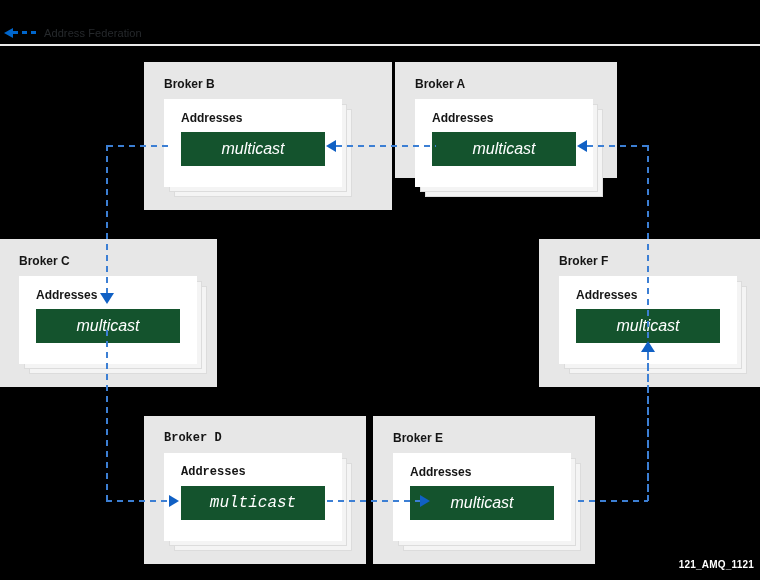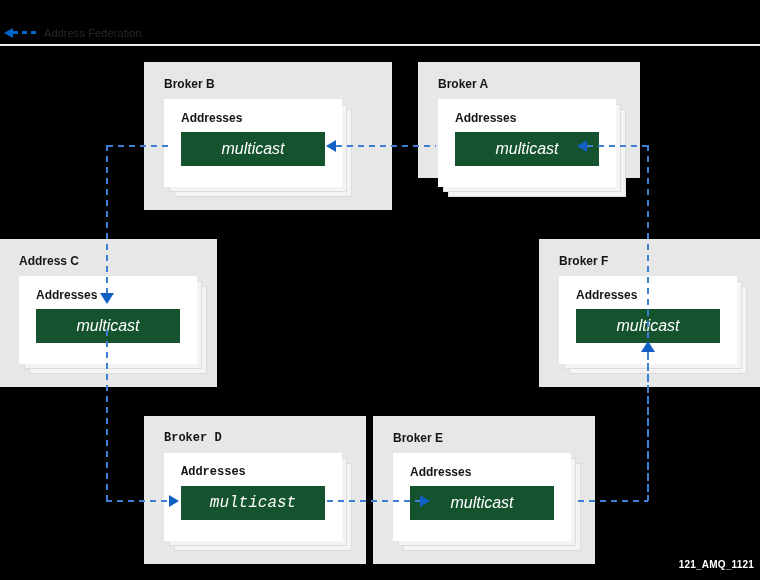--- a/index.html
+++ b/index.html
@@ -216,34 +216,34 @@
     <div class="addr-stack">
       <div class="addr-ghost g2"></div>
       <div class="addr-ghost g1"></div>
       <div class="addr-face">
         <div class="addr-label">Addresses</div>
         <div class="multicast">multicast</div>
       </div>
     </div>
   </div>
 
-  <div class="broker" style="left:395px; top:62px; width:222px; height:116px;margin-left:23px;">
+  <div class="broker" style="left:395px; top:62px; width:222px; height:116px;">
     <div class="broker-title">Broker A</div>
     <div class="addr-stack">
       <div class="addr-ghost g2"></div>
       <div class="addr-ghost g1"></div>
       <div class="addr-face">
         <div class="addr-label">Addresses</div>
         <div class="multicast">multicast</div>
       </div>
     </div>
   </div>
 
   <div class="broker clip-left" style="left:-1px; top:239px; width:218px; height:148px;">
-    <div class="broker-title">Address C</div>
+    <div class="broker-title">Broker C</div>
     <div class="addr-stack">
       <div class="addr-ghost g2"></div>
       <div class="addr-ghost g1"></div>
       <div class="addr-face">
         <div class="addr-label">Addresses</div>
         <div class="multicast">multicast</div>
       </div>
     </div>
   </div>
 

